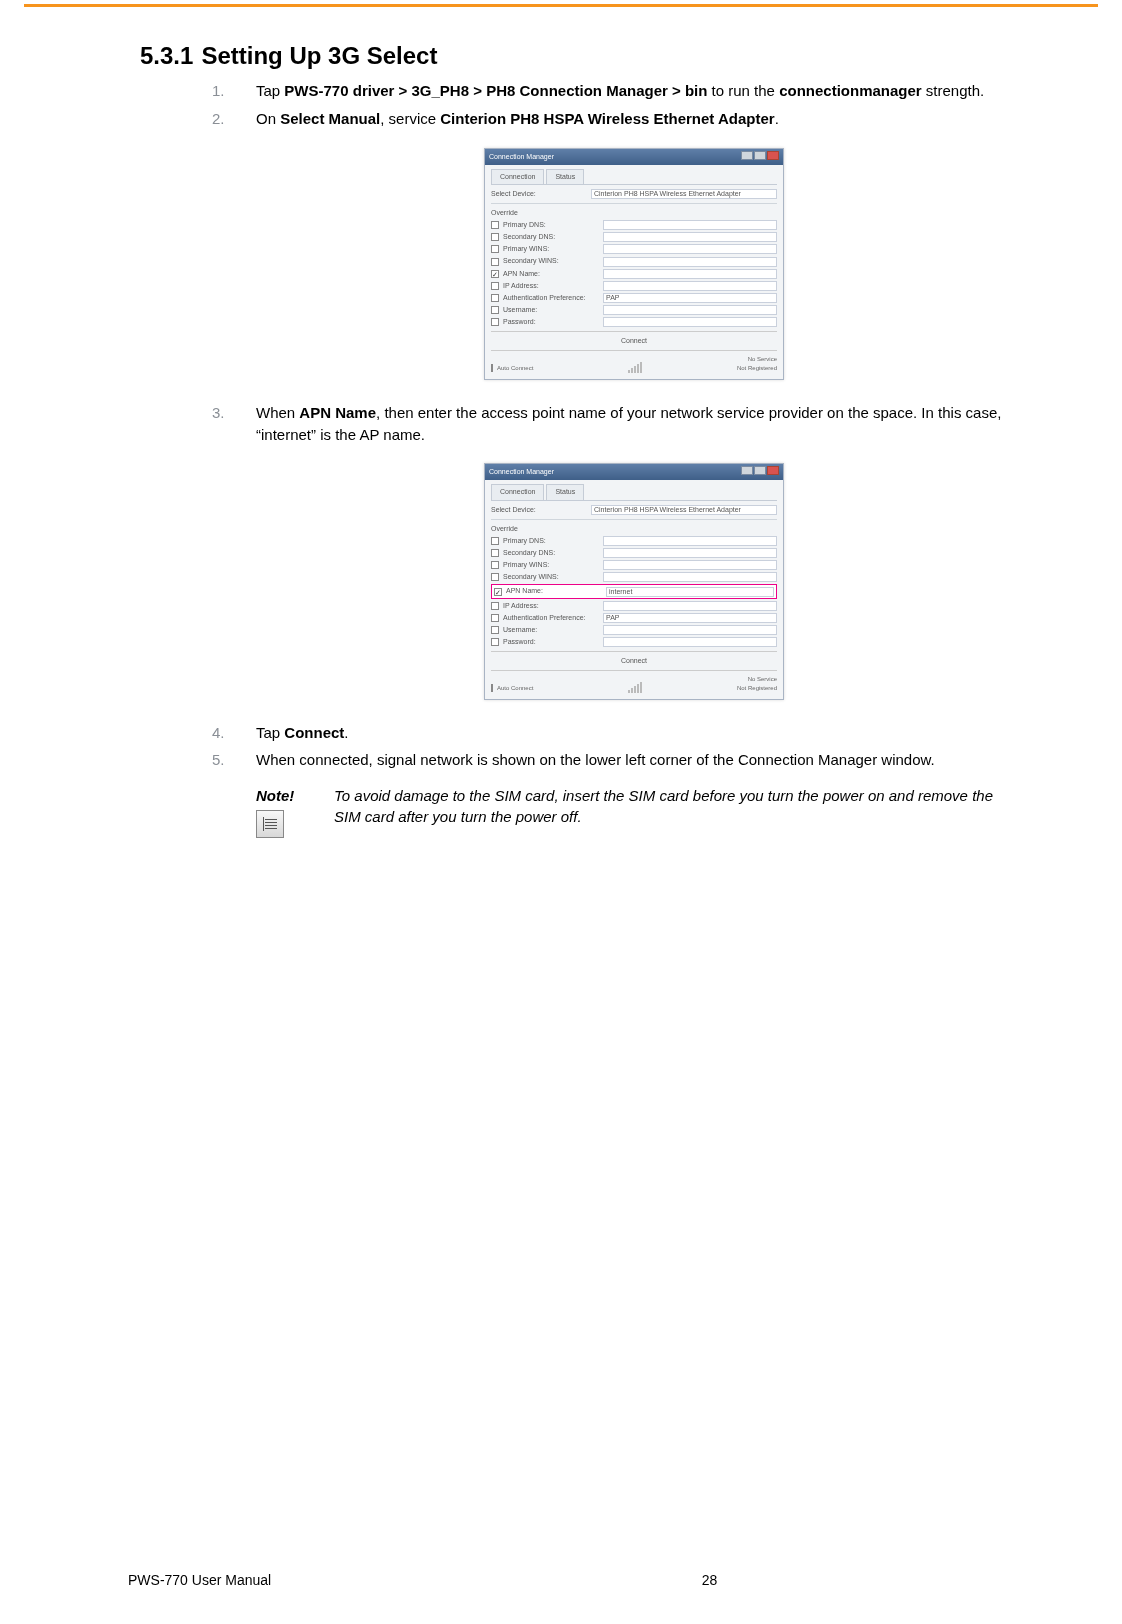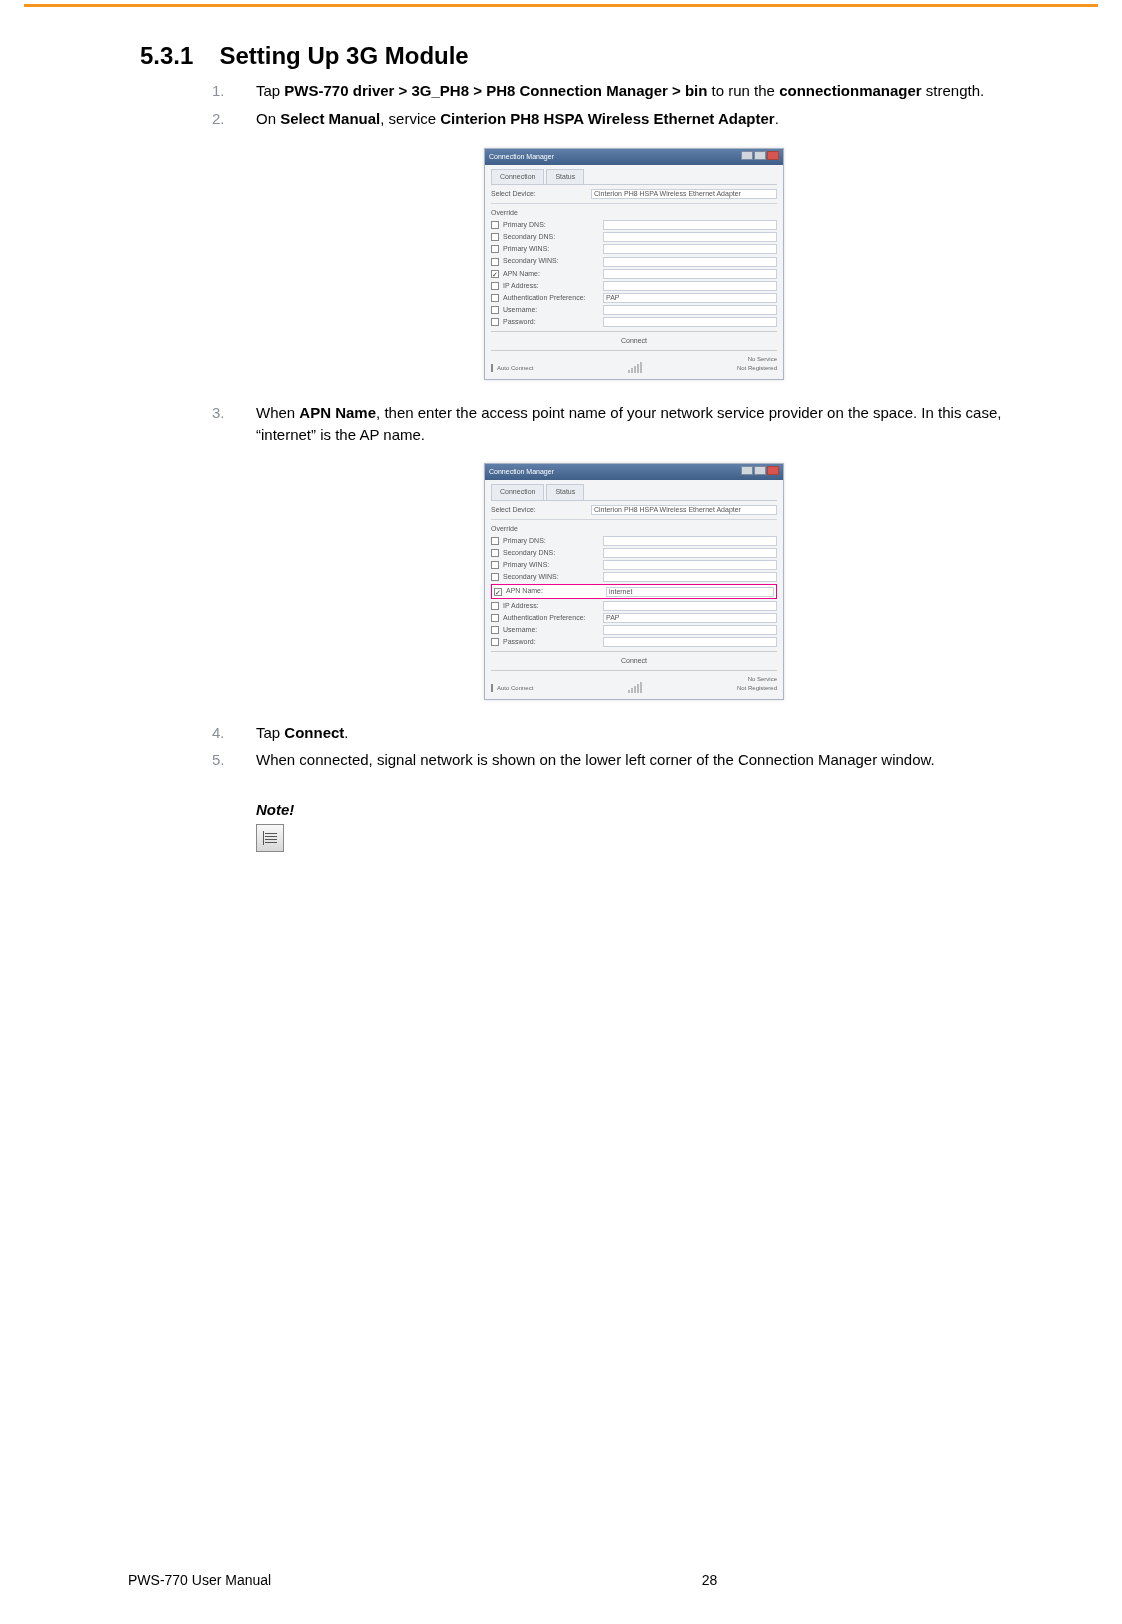--- a/index.html
+++ b/index.html
@@ -16,21 +16,21 @@
   .top-rule {
     position: absolute;
     top: 4px; left: 24px; right: 24px;
     border-top: 3px solid #f7941d;
   }
   .section-heading {
     margin-top: 42px;
     font-size: 24px;
     font-weight: bold;
   }
-  .sec-num { margin-right: 26px; }
+  .sec-num { margin-right: 8px; }
   ol.steps {
     list-style: none;
     margin-top: 10px;
     padding-left: 116px;
   }
   ol.steps > li {
     position: relative;
     margin-bottom: 6px;
     line-height: 1.45;
   }
@@ -124,21 +124,21 @@
     display:flex; align-items:flex-end; gap:1px; height:12px;
   }
   .sig span { width:2px; background:#bbb; }
   .sig span:nth-child(1){height:3px}
   .sig span:nth-child(2){height:5px}
   .sig span:nth-child(3){height:7px}
   .sig span:nth-child(4){height:9px}
   .sig span:nth-child(5){height:11px}
   .note-block {
     display: flex;
-    margin-top: 28px;
+    margin-top: 14px;
     line-height: 1.4;
     padding-left: 0;
   }
   .note-col {
     width: 78px;
     flex-shrink: 0;
   }
   .note-label { font-style: italic; font-weight: bold; }
   .note-icon {
     width: 28px; height: 28px;
@@ -168,21 +168,21 @@
   .footer .left { flex:1; }
   .footer .center { flex:1; text-align:right; }
   .footer .right { flex:1; }
 </style>
 </head>
 <body>
 
 <div class="top-rule"></div>
 
 <h2 class="section-heading">
-  <span class="sec-num">5.3.1</span><span>Setting Up 3G Module</span>
+  <span class="sec-num">5.3.1</span><span>Setting Up 3G Select</span>
 </h2>
 
 <ol class="steps">
   <li>
     <span class="num">1.</span>
     <span>Tap </span><span class="bold">PWS-770 driver &gt; 3G_PH8 &gt; PH8 Connection Manager &gt; bin</span><span> to run the </span><span class="bold">connectionmanager</span><span> strength.</span>
   </li>
   <li>
     <span class="num">2.</span>
     <span>On </span><span class="bold">Select Manual</span><span>, service </span><span class="bold">Cinterion PH8 HSPA Wireless Ethernet Adapter</span><span>.</span>
@@ -363,20 +363,21 @@
   </li>
   <li>
     <span class="num">5.</span>
     <span>When connected, signal network is shown on the lower left corner of the Connection Manager window.</span>
 
     <div class="note-block">
       <div class="note-col">
         <div class="note-label">Note!</div>
         <div class="note-icon"></div>
       </div>
+      <div class="note-text">To avoid damage to the SIM card, insert the SIM card before you turn the power on and remove the SIM card after you turn the power off.</div>
     </div>
   </li>
 </ol>
 
 <div class="footer">
   <div class="left">PWS-770 User Manual</div>
   <div class="center">28</div>
   <div class="right"></div>
 </div>
 

